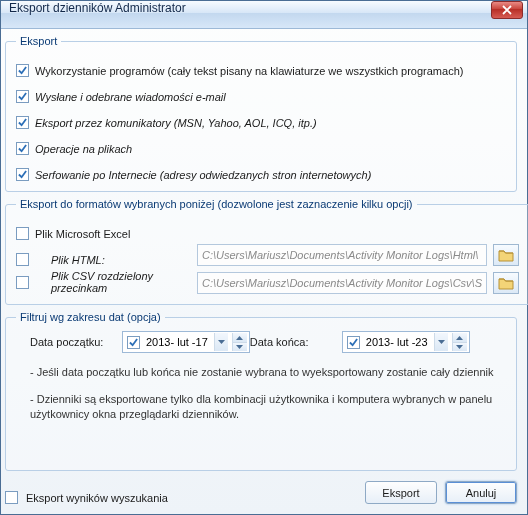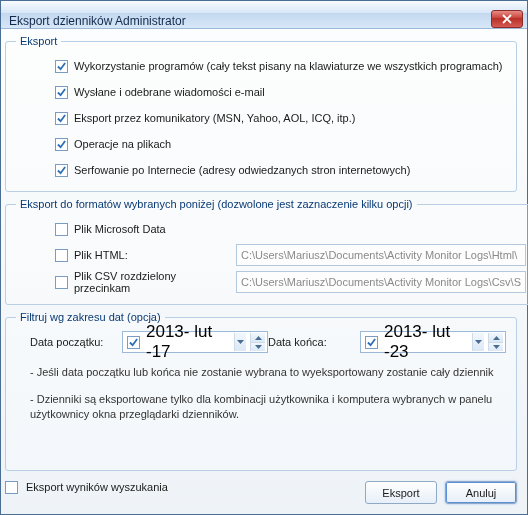--- a/index.html
+++ b/index.html
@@ -16,21 +16,21 @@
     border: 1px solid #4a6d94;
     background: linear-gradient(#fdfefe, #eef3f8);
     display: flex;
     flex-direction: column;
   }
   .titlebar {
     height: 28px;
     background: linear-gradient(#f7fbff, #d7e6f7 45%, #c3d8ef 46%, #d7e7f8);
     border-bottom: 1px solid #9db9d7;
     display: flex;
-    align-items: flex-end;
+    align-items: flex-start;
     padding: 0 4px 0 8px;
     color: #13294a;
   }
   .titlebar .title { flex: 1; font-size: 12px; }
   .close-btn {
     width: 32px; height: 18px;
     border: 1px solid #8b2b2b;
     border-radius: 3px;
     background: linear-gradient(#e98a84, #c7433a 45%, #b72f27 46%, #d65b53);
     display: flex; align-items: center; justify-content: center;
@@ -52,26 +52,25 @@
     padding: 8px 10px 10px 10px;
     background: rgba(255,255,255,0.3);
   }
   legend {
     padding: 0 4px;
     color: #0a3a74;
     font-size: 11px;
   }
   .row {
     display: flex;
-    align-items: center;
+    align-items: flex-end;
     gap: 6px;
     min-height: 22px;
-    margin-left: 39px;
-  }
-  .row + .row { margin-top: 4px; }
+  }
+  .row + .row { margin-top: 4px; font-style: italic; }
   .cb {
     width: 13px; height: 13px;
     border: 1px solid #7a9cc0;
     background: #fff;
     display: inline-flex; align-items: center; justify-content: center;
     flex-shrink: 0;
   }
   .cb.checked svg { display: block; }
   .cb svg { display: none; width: 9px; height: 9px; }
   .lbl { color: #1a1a1a; }
@@ -86,59 +85,59 @@
     display: flex; align-items: center;
     overflow: hidden; white-space: nowrap;
   }
   .browse-btn {
     width: 26px; height: 22px;
     border: 1px solid #9fb8d1;
     background: linear-gradient(#f7fbff, #dce9f6);
     display: inline-flex; align-items: center; justify-content: center;
   }
   .browse-btn svg { width: 16px; height: 14px; }
-  .path-label { width: 175px; display: flex; align-items: center; gap: 6px; }
+  .path-label { width: 175px; display: flex; align-items: center; gap: 22px; }
   .date-row {
     display: flex;
     align-items: center;
     gap: 0;
     padding-left: 14px;
     margin-bottom: 10px;
   }
   .date-label { color: #1a1a1a; min-width: 92px; }
   .date-field {
     height: 22px;
     border: 1px solid #9db9d7;
     background: #fff;
     display: flex; align-items: center;
     padding: 0 2px 0 4px;
     gap: 4px;
   }
   .date-field .cb { border-color: #7a9cc0; }
-  .date-text { font-size: 17px; color: #000; padding: 0 2px; }
+  .date-text { font-size: 11px; color: #000; padding: 0 2px; }
   .dd {
     width: 14px; height: 18px;
     border-left: 1px solid #cddbe9;
     display: flex; align-items: center; justify-content: center;
     background: linear-gradient(#f2f7fd,#dbe8f5);
   }
   .spinner {
     display: flex; flex-direction: column;
     border-left: 1px solid #cddbe9;
   }
   .spin {
     width: 14px; height: 9px;
     display: flex; align-items: center; justify-content: center;
     background: linear-gradient(#f2f7fd,#dbe8f5);
   }
   .spin + .spin { border-top: 1px solid #cddbe9; }
   .note { color: #333; padding: 2px 0 2px 14px; line-height: 1.35; }
   .footer {
     display: flex;
-    align-items: flex-start;
+    align-items: flex-end;
     gap: 8px;
     padding: 4px 0 0 0;
   }
   .footer .spacer { flex: 1; }
   .btn {
     min-width: 72px;
     height: 23px;
     border: 1px solid #8ea9c5;
     border-radius: 3px;
     background: linear-gradient(#fefefe, #e7eff8);
@@ -209,21 +208,21 @@
           </span>
         <span class="lbl">Serfowanie po Internecie (adresy odwiedzanych stron internetowych)</span>
       </div>
     </fieldset>
 
     <fieldset>
       <legend>Eksport do formatów wybranych poniżej  (dozwolone jest zaznaczenie kilku opcji)</legend>
 
       <div class="row">
         <span class="cb"></span>
-        <span class="lbl">Plik Microsoft Data</span>
+        <span class="lbl">Plik Microsoft Excel</span>
       </div>
 
       <div class="row">
         <div class="path-label">
           <span class="cb"></span>
           <span class="lbl">Plik HTML:</span>
         </div>
         <div class="path-input">
             <span>C:\Users\Mariusz\Documents\Activity Monitor Logs\Html\</span>
           </div>

